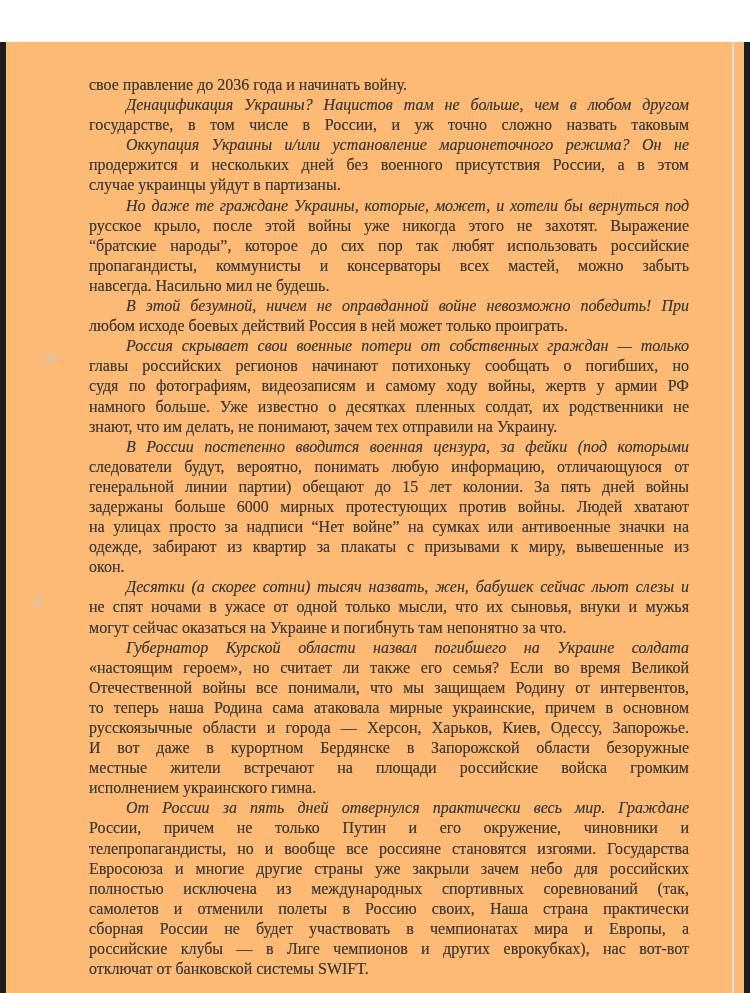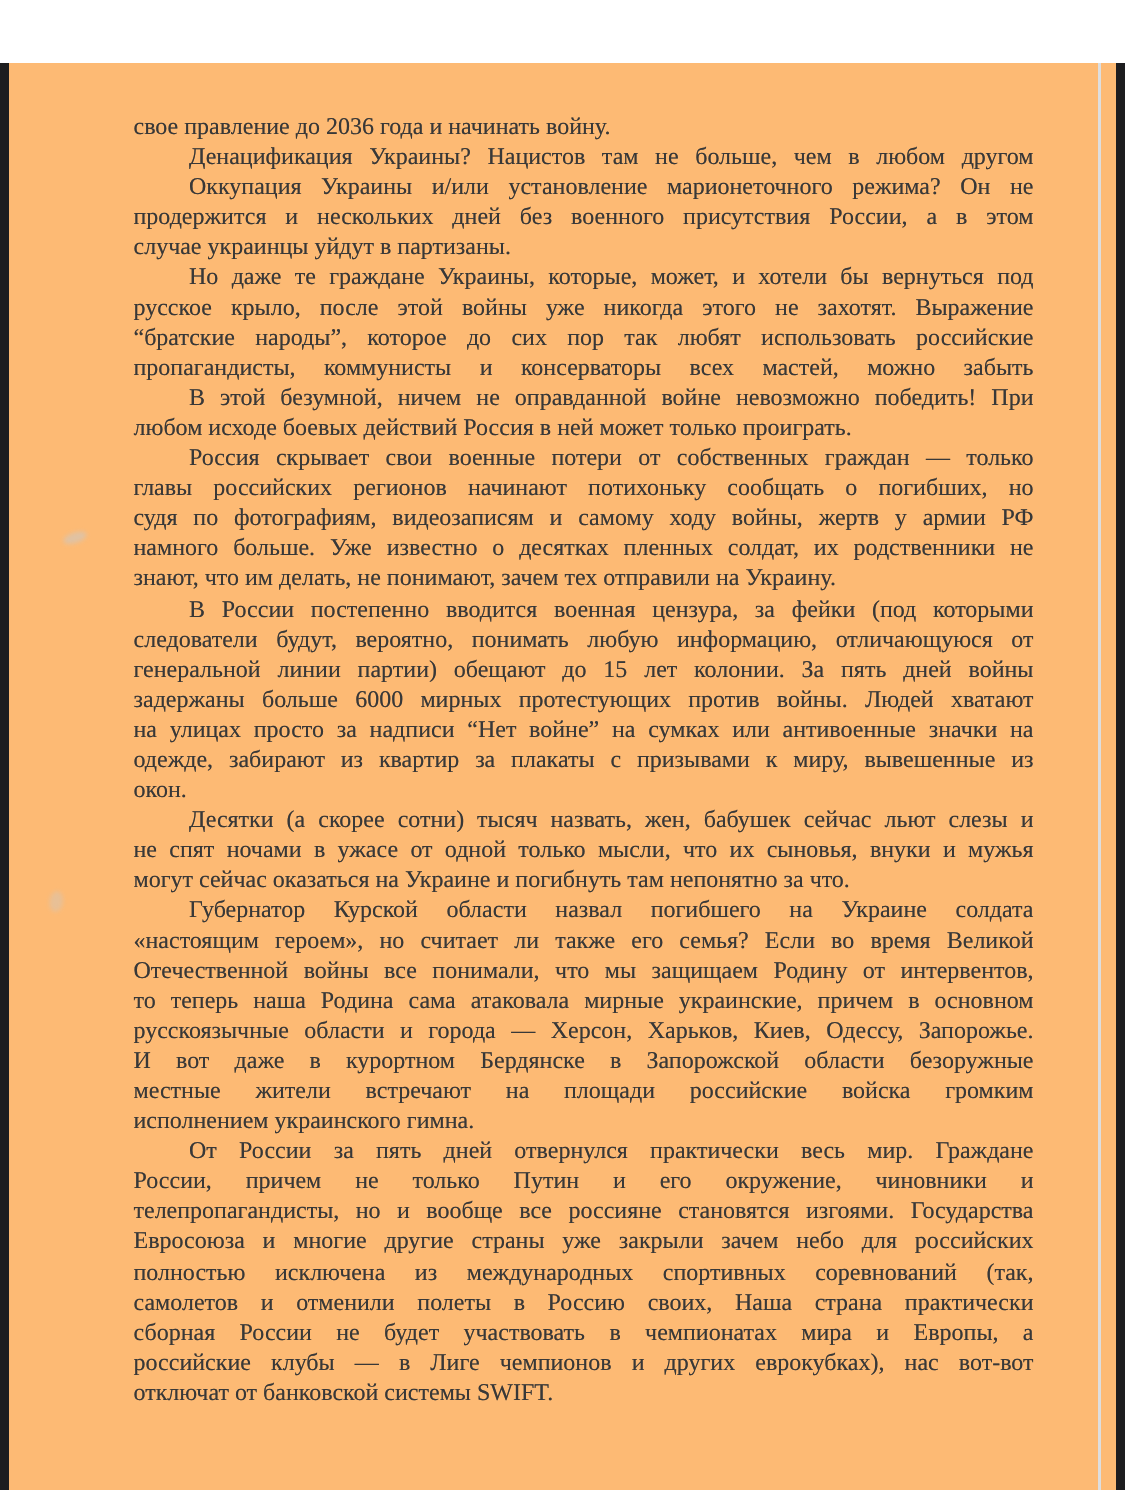--- a/index.html
+++ b/index.html
@@ -52,49 +52,51 @@
     text-shadow: 0 0 0.4px rgba(56,56,56,0.55);
   }
   .paragraph { margin: 0; padding: 0; }
   .line {
     height: 20.1px;
     overflow: hidden;
     text-align: justify;
     text-align-last: justify;
     box-sizing: border-box;
   }
-  .line.indent { padding-left: 37px; }
+  .line.indent { padding-left: 37px; font-style: italic; }
   .line.last   { text-align-last: left; }
 </style>
 </head>
 <body>
 
 <div class="page">
   <div class="edge-bar left"></div>
   <div class="edge-bar right"></div>
   <div class="fold-line"></div>
   <div class="smudge s1"></div>
   <div class="smudge s2"></div>
   <div class="text-block" id="text-block">
       <div class="paragraph">
         <div class="line last">свое правление до 2036 года и начинать войну.</div>
       </div>
       <div class="paragraph">
         <div class="line indent">Денацификация Украины? Нацистов там не больше, чем в любом другом</div>
+        <div class="line">государстве, в том числе в России, и уж точно сложно назвать таковым</div>
       </div>
       <div class="paragraph">
         <div class="line indent">Оккупация Украины и/или установление марионеточного режима? Он не</div>
         <div class="line">продержится и нескольких дней без военного присутствия России, а в этом</div>
         <div class="line last">случае украинцы уйдут в партизаны.</div>
       </div>
       <div class="paragraph">
         <div class="line indent">Но даже те граждане Украины, которые, может, и хотели бы вернуться под</div>
         <div class="line">русское крыло, после этой войны уже никогда этого не захотят. Выражение</div>
         <div class="line">“братские народы”, которое до сих пор так любят использовать российские</div>
         <div class="line">пропагандисты, коммунисты и консерваторы всех мастей, можно забыть</div>
+        <div class="line last">навсегда. Насильно мил не будешь.</div>
       </div>
       <div class="paragraph">
         <div class="line indent">В этой безумной, ничем не оправданной войне невозможно победить! При</div>
         <div class="line last">любом исходе боевых действий Россия в ней может только проиграть.</div>
       </div>
       <div class="paragraph">
         <div class="line indent">Россия скрывает свои военные потери от собственных граждан — только</div>
         <div class="line">главы российских регионов начинают потихоньку сообщать о погибших, но</div>
         <div class="line">судя по фотографиям, видеозаписям и самому ходу войны, жертв у армии РФ</div>
         <div class="line">намного больше. Уже известно о десятках пленных солдат, их родственники не</div>

